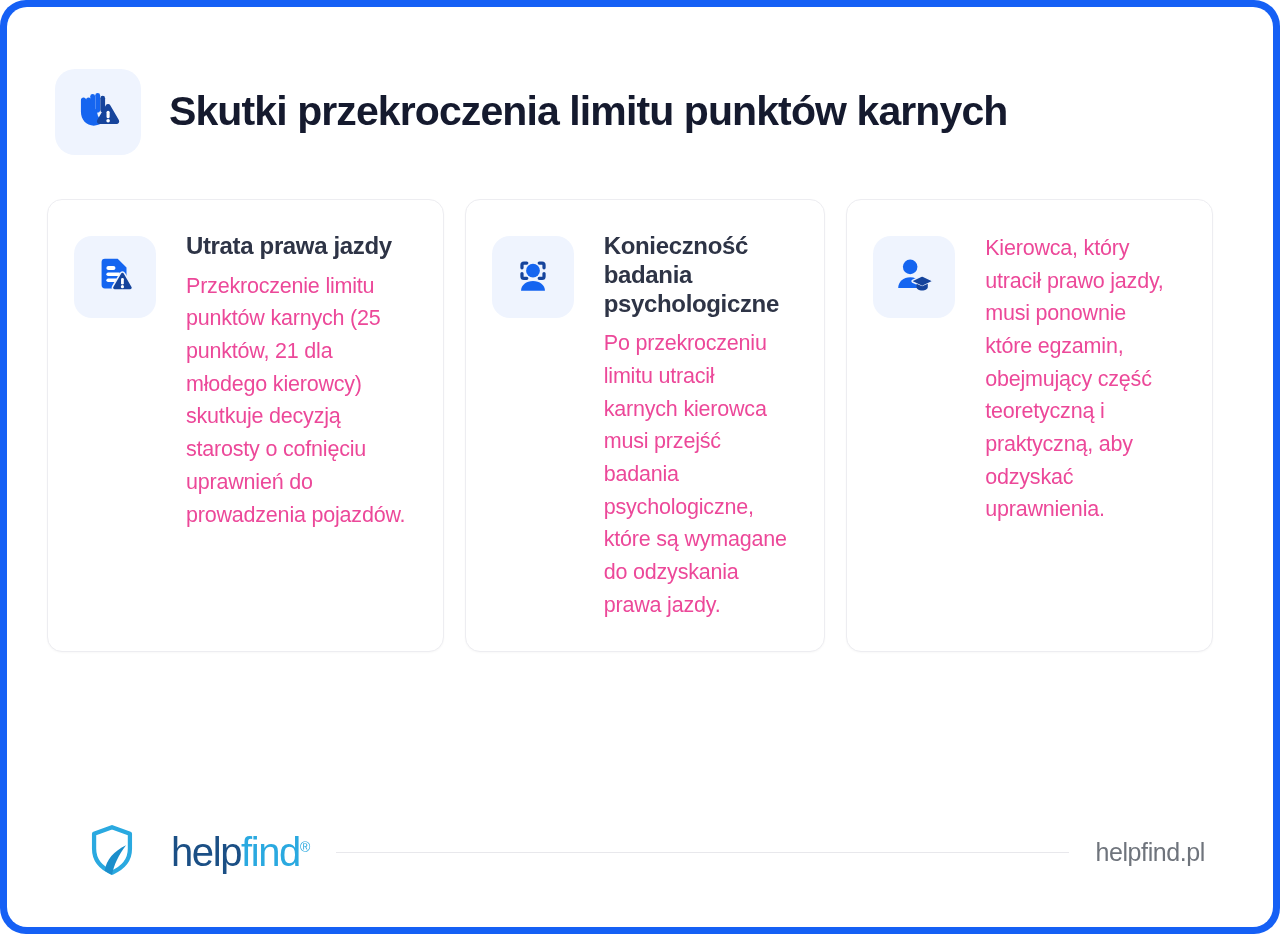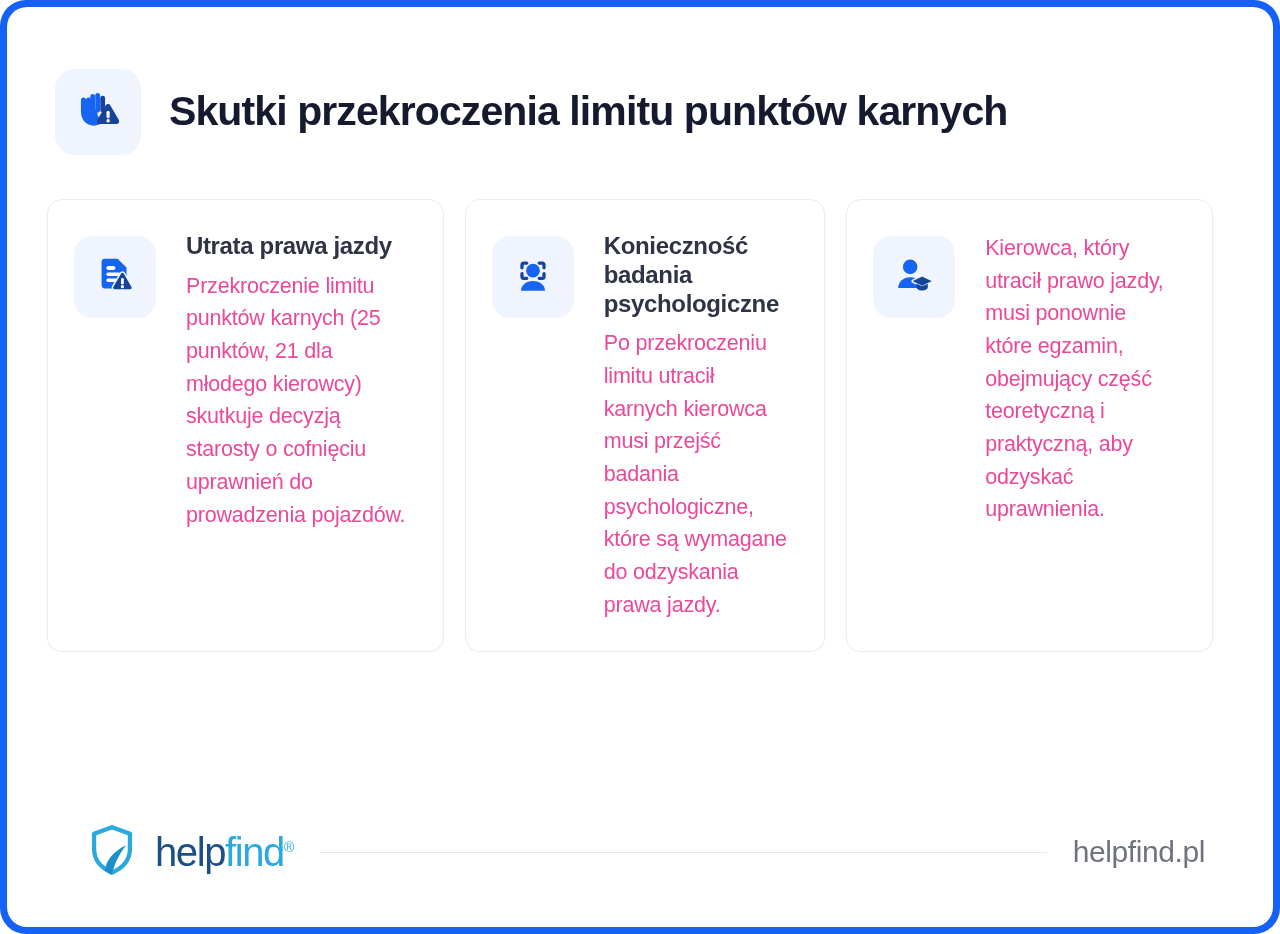--- a/index.html
+++ b/index.html
@@ -110,36 +110,37 @@
     padding: 0 8px 0 34px;
     height: 150px;
   }
   .logo { display: flex; align-items: center; gap: 12px; }
   .logo-word {
     font-size: 40px;
     font-weight: 400;
     letter-spacing: -1.4px;
     line-height: 1;
     position: relative;
+    margin-left: 16px;
   }
   .logo-help { color: #1b4f85; }
   .logo-find { color: #2aa9e0; }
   .logo-reg {
     font-size: 14px;
     color: #2aa9e0;
     vertical-align: super;
     letter-spacing: 0;
   }
   .footer-rule {
     flex: 1 1 auto;
     height: 1px;
     background: #e8e8ec;
   }
   .footer-domain {
-    font-size: 30px;
+    font-size: 25px;
     color: #6f747c;
     letter-spacing: -0.4px;
     white-space: nowrap;
   }
 </style>
 </head>
 <body>
 
 <div class="frame">
   <div class="canvas">

